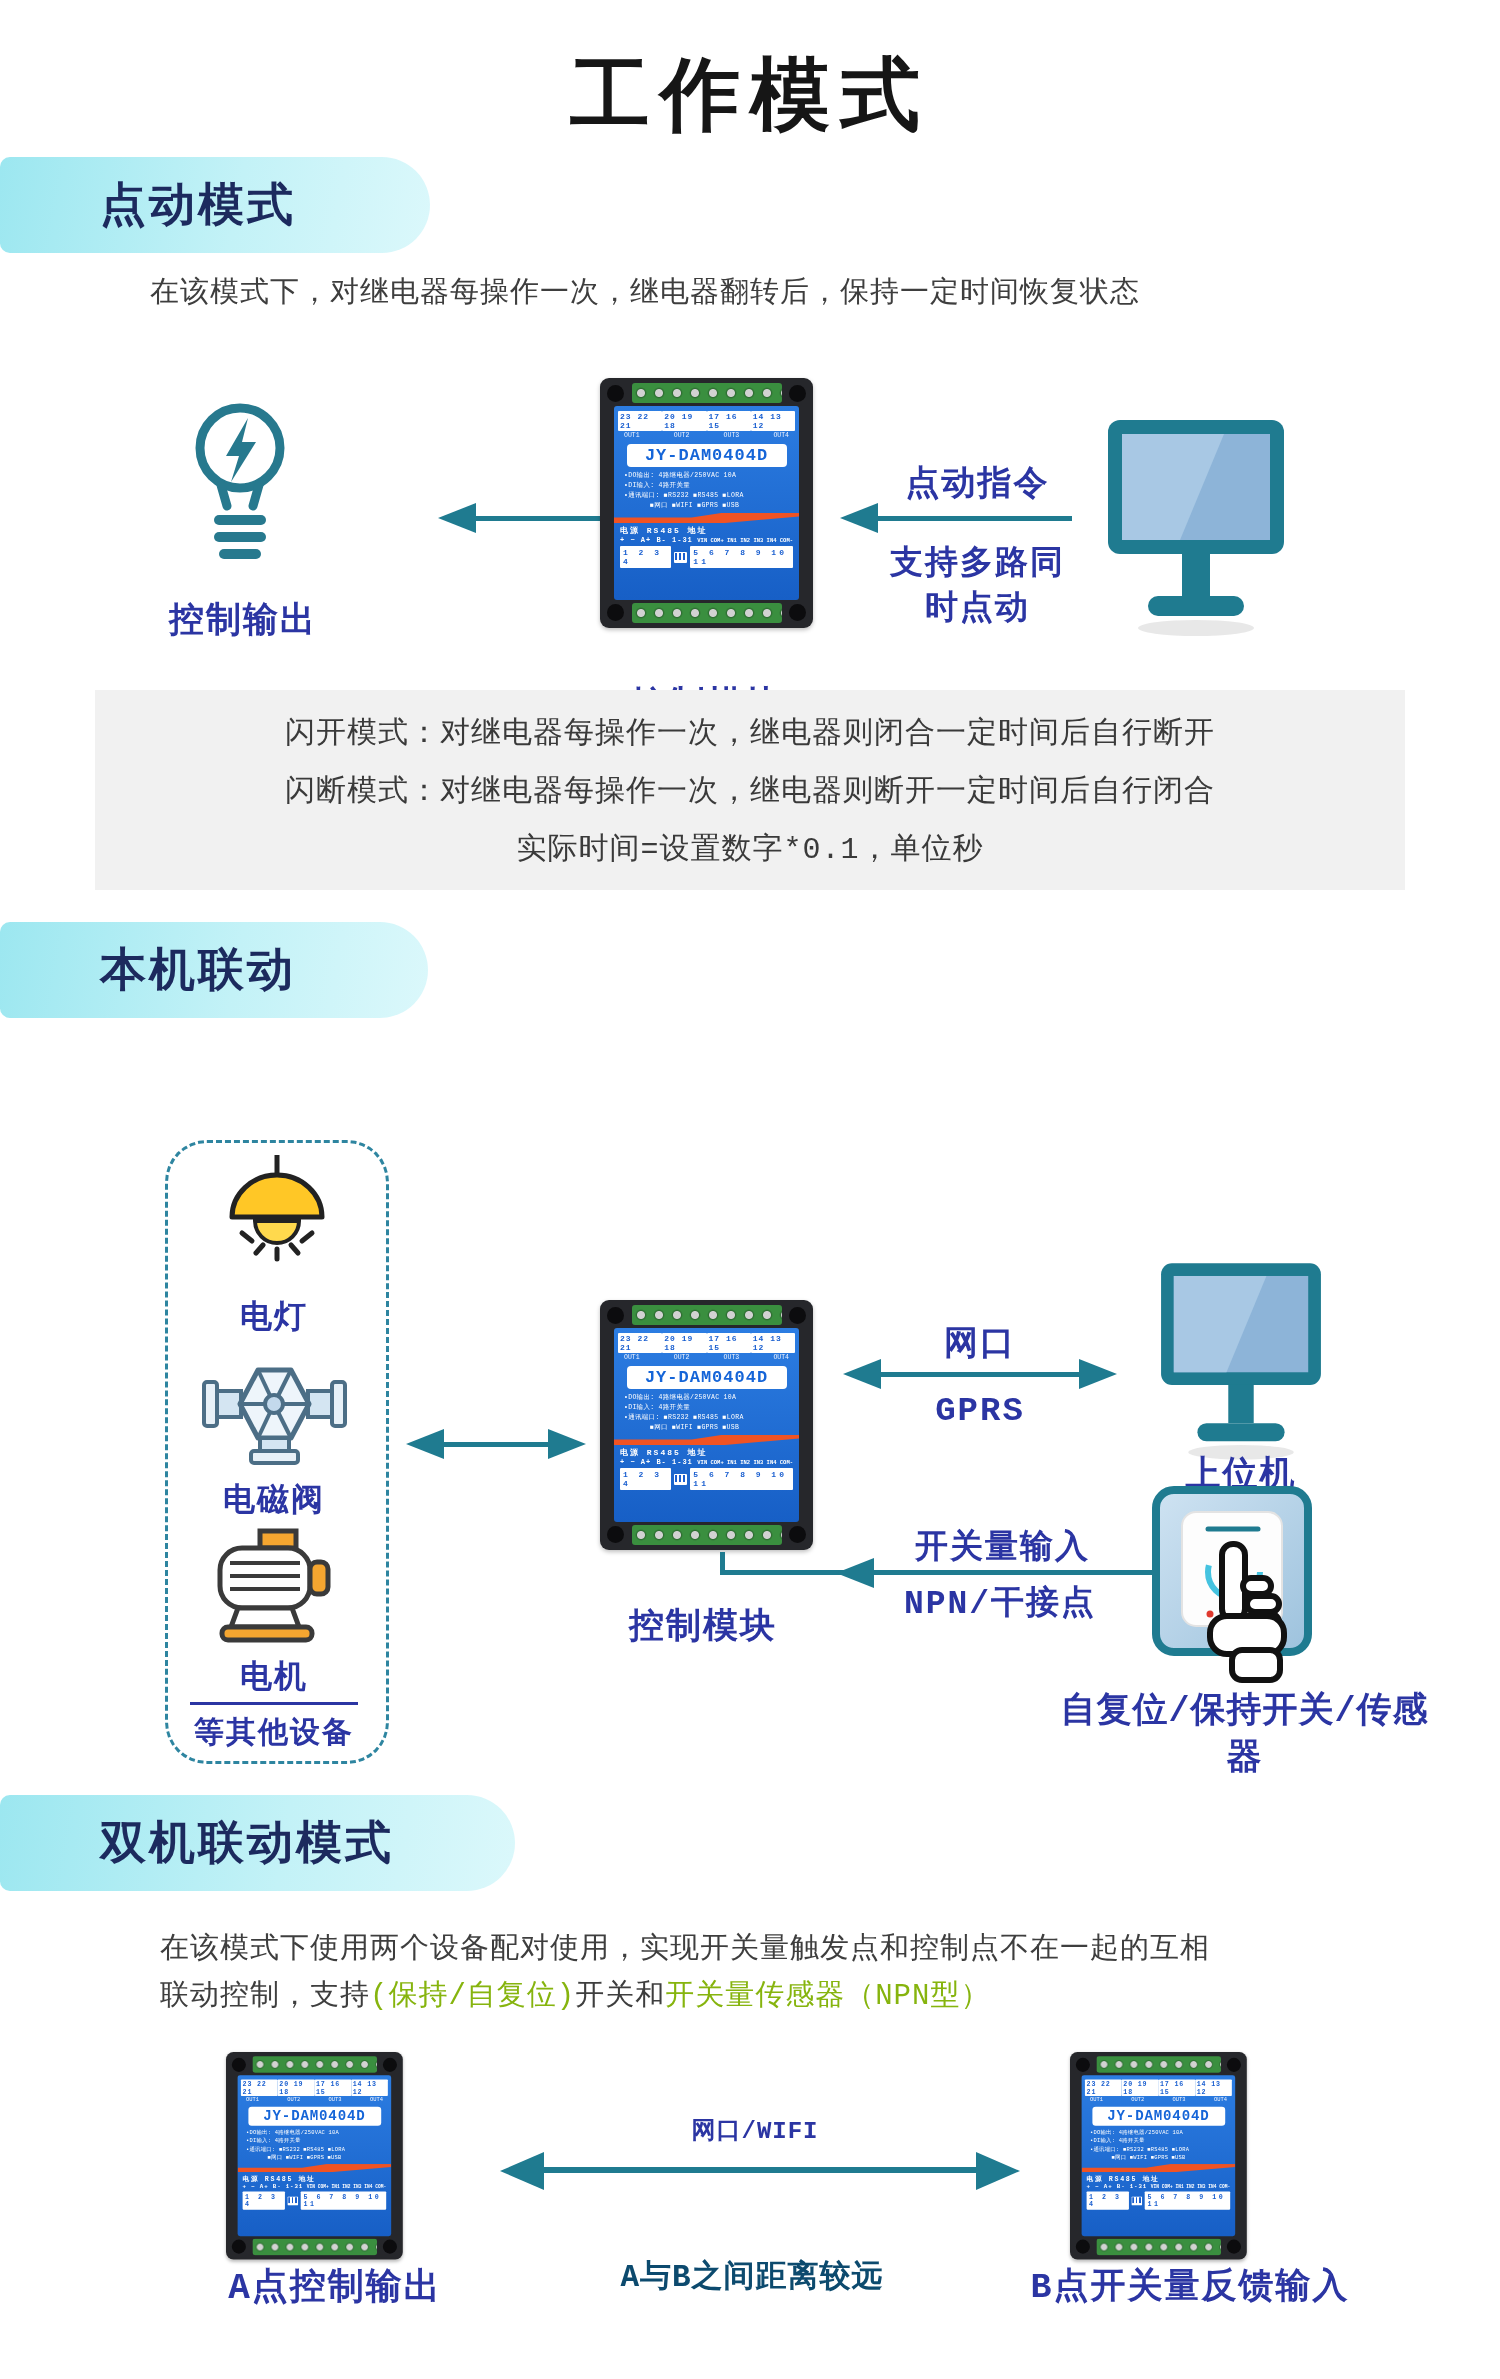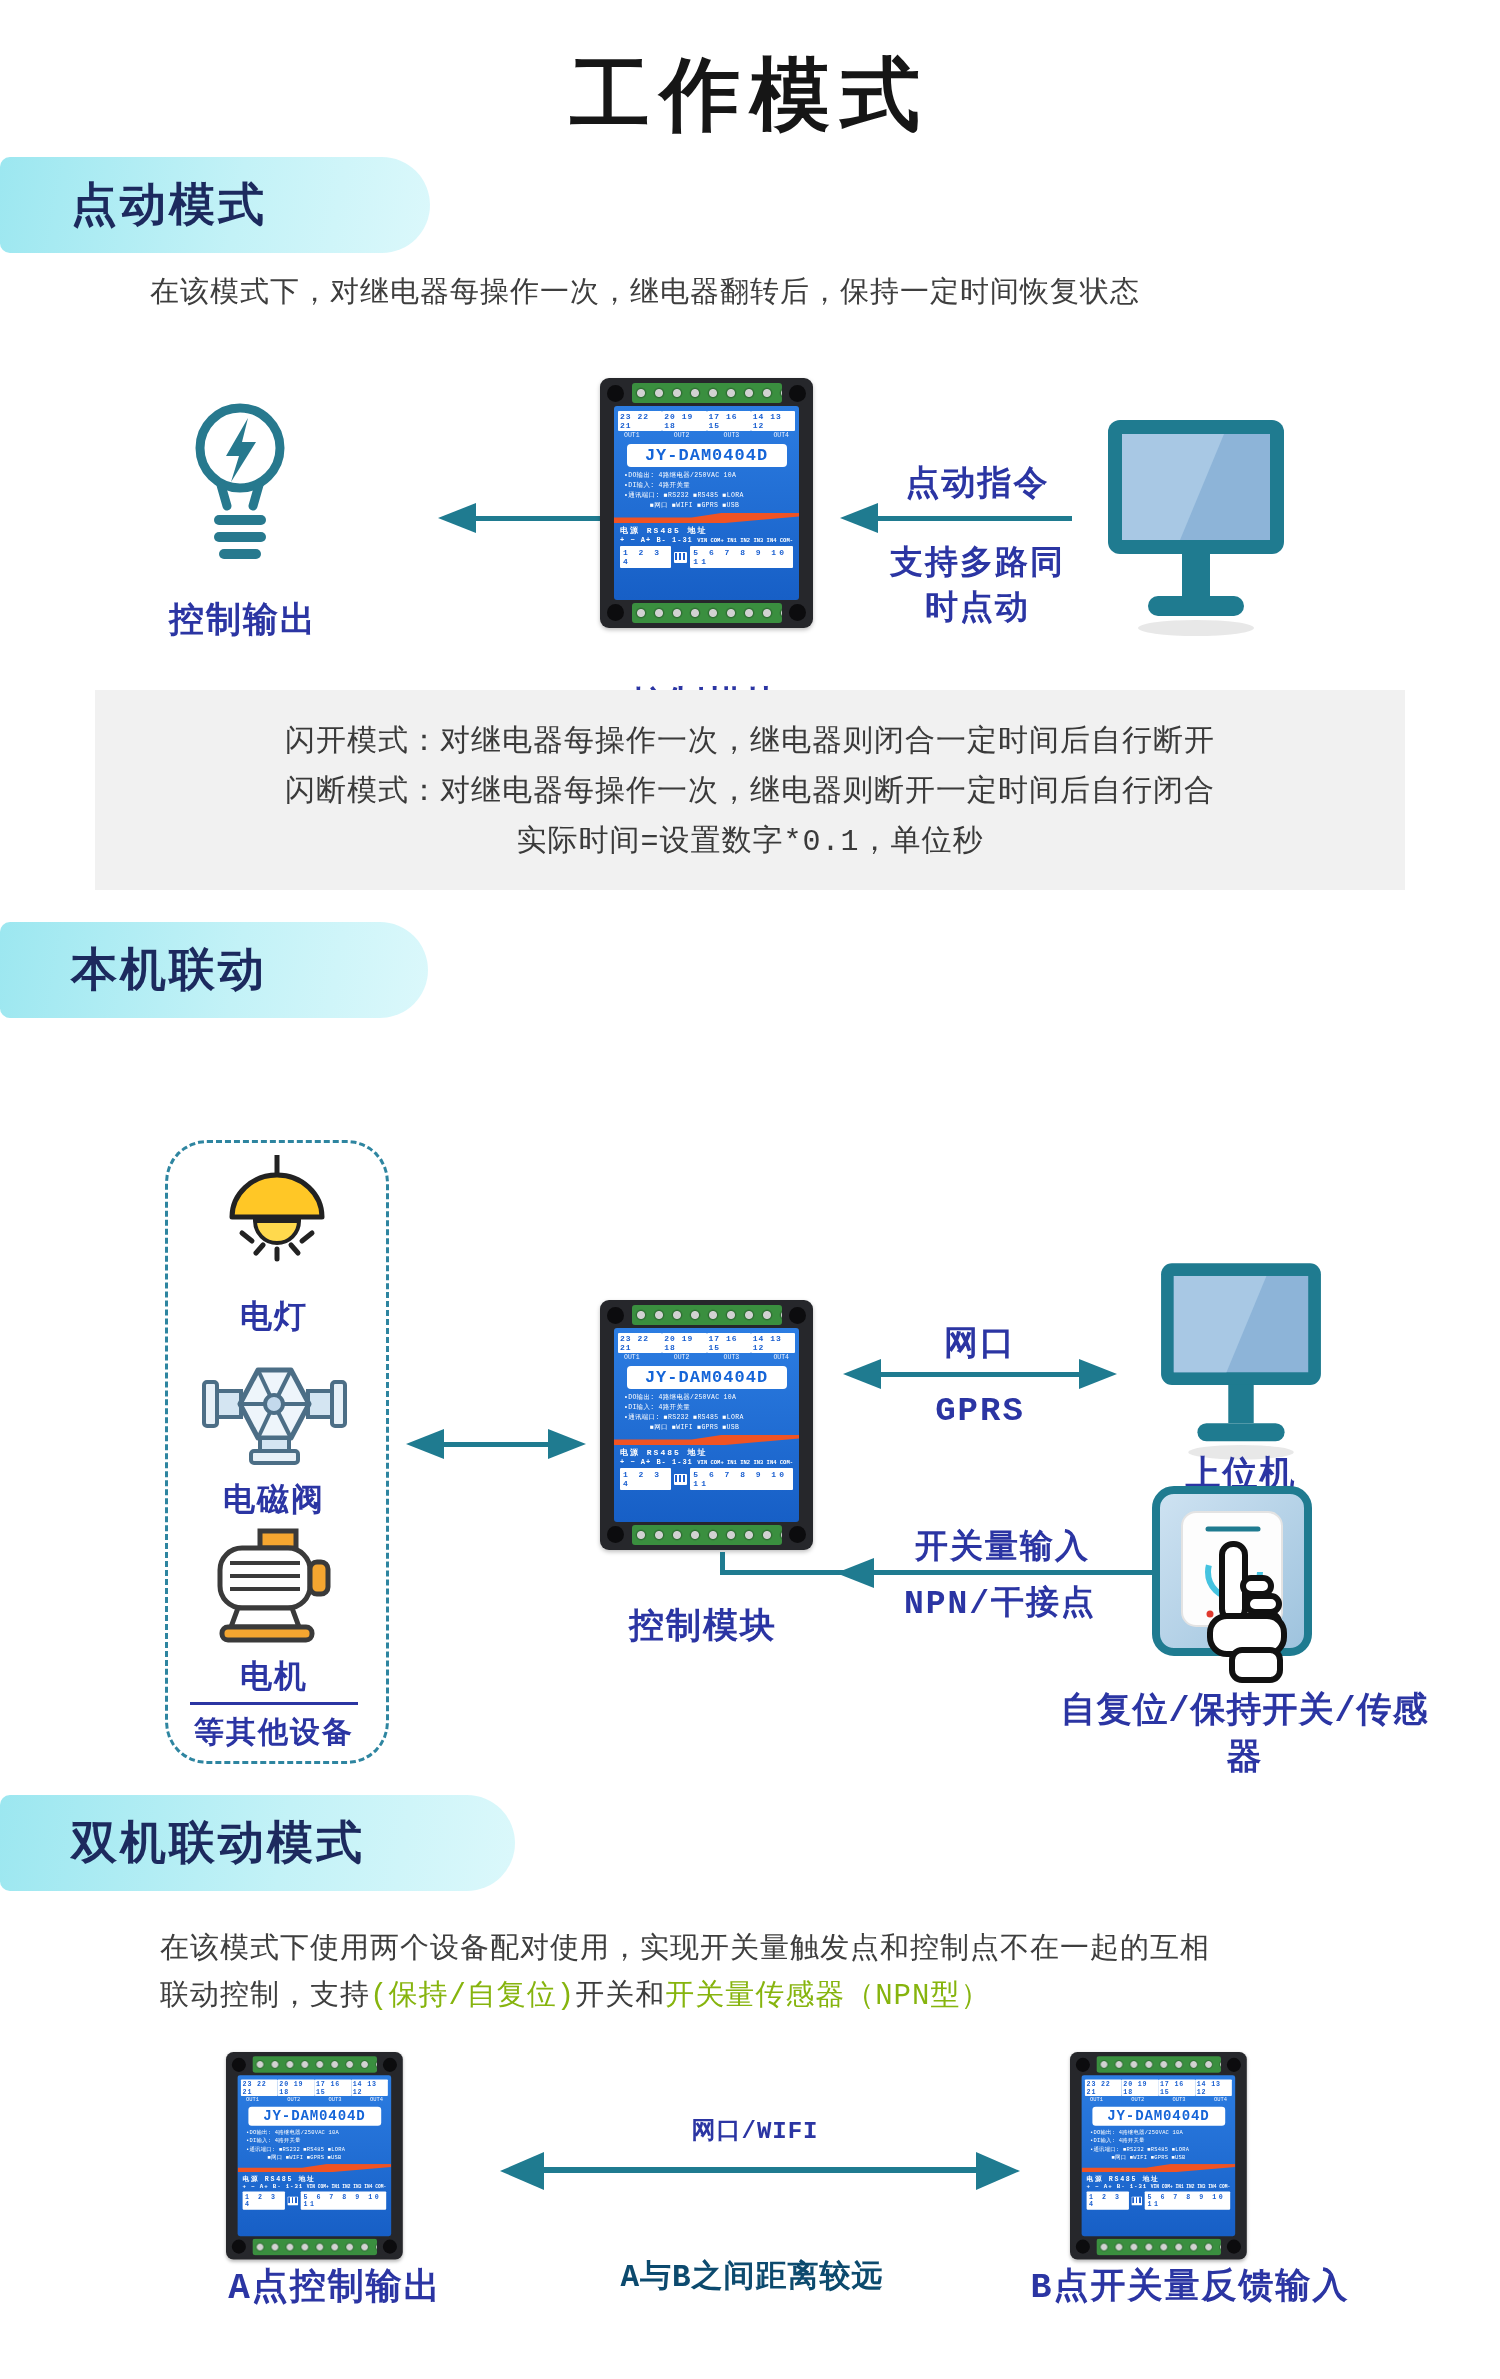--- a/index.html
+++ b/index.html
@@ -2,27 +2,27 @@
 <html><head>
 <meta charset="utf-8">
 <style>
   html,body{margin:0;padding:0;background:#ffffff;}
   .page{position:relative;width:1500px;height:2379px;background:#fff;overflow:hidden;
         font-family:Liberation Mono, monospace;color:#3e3e3e;}
   
   .main-title{position:absolute;left:0;top:42px;width:1500px;text-align:center;
     font-size:80px;font-weight:bold;color:#161616;letter-spacing:10px;}
   .pill{position:absolute;left:0;height:96px;display:flex;align-items:center;
-    padding-left:71px;box-sizing:border-box;
+    padding-left:100px;box-sizing:border-box;
     background:linear-gradient(100deg,#9ce7f0 0%,#c3f2f7 55%,#dbf8fb 100%);
     border-radius:16px 78px 78px 16px;
     font-size:46px;font-weight:bold;color:#1c2a5e;letter-spacing:3px;}
   .para{position:absolute;font-size:29px;color:#3e3e3e;letter-spacing:1px;}
   .note-box{position:absolute;left:95px;top:690px;width:1310px;height:200px;background:#f1f1f1;
-    display:flex;flex-direction:column;justify-content:center;align-items:center;gap:9px;}
+    display:flex;flex-direction:column;justify-content:center;align-items:center;gap:17px;}
   .note-box div{font-size:30px;color:#3a3a3a;letter-spacing:1px;}
   .blue-label{position:absolute;color:#2b35a3;font-weight:bold;text-align:center;letter-spacing:2px;}
   .navy{color:#0c4a6e;}
   .green{color:#86b40e;}
   
   .hline{position:absolute;background:#1f7b90;}
   .vline{position:absolute;background:#1f7b90;}
   .tri-l{position:absolute;width:0;height:0;border-top:15px solid transparent;
          border-bottom:15px solid transparent;border-right:38px solid #1f7b90;}
   .tri-r{position:absolute;width:0;height:0;border-top:15px solid transparent;

